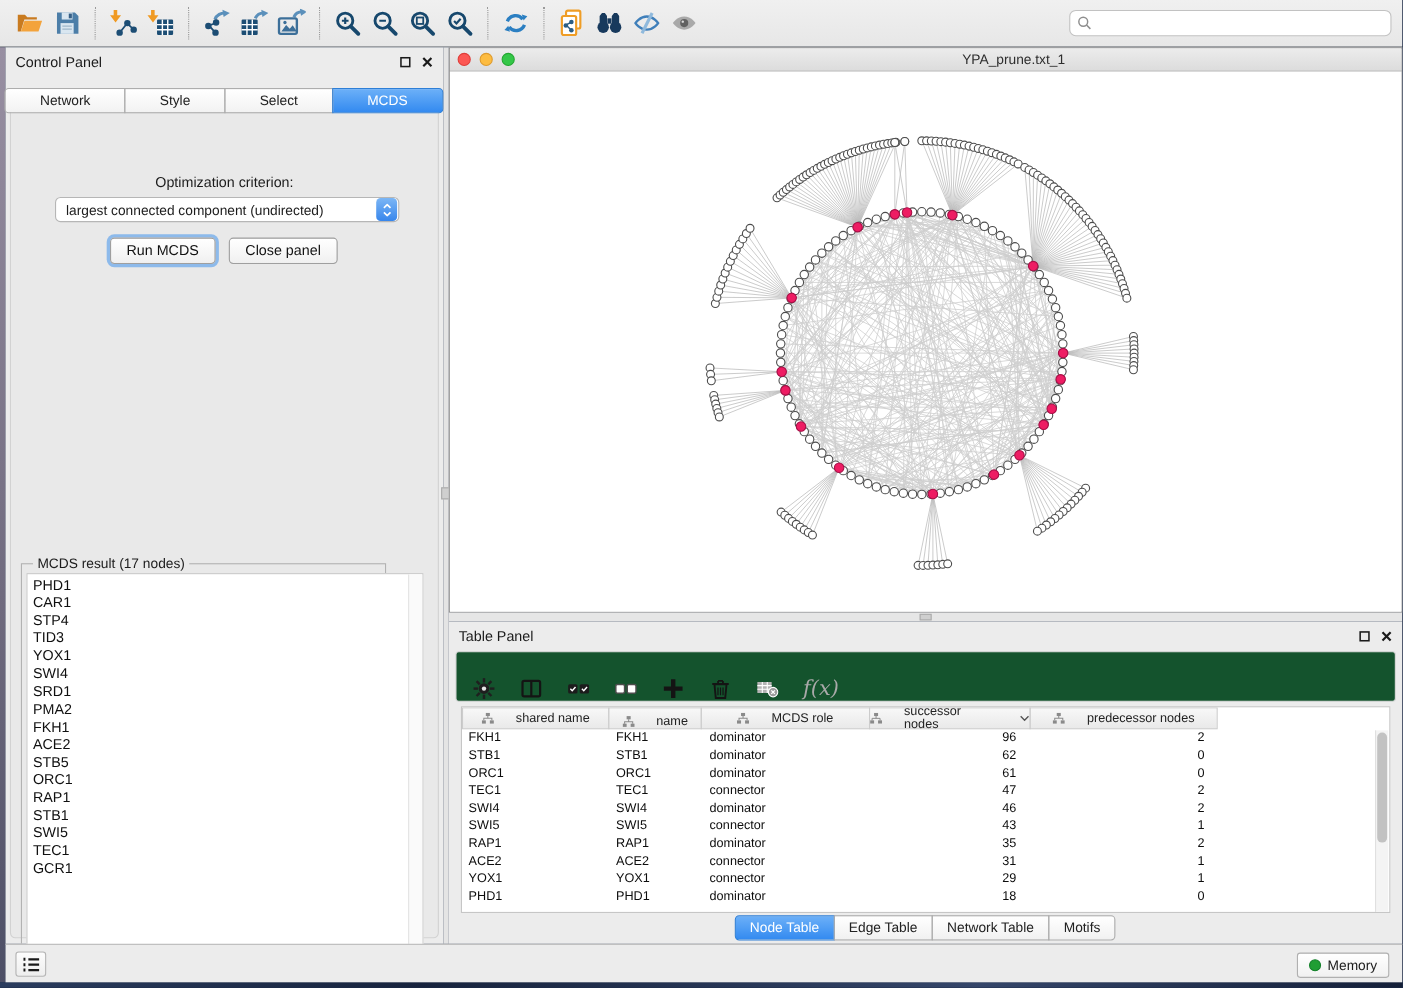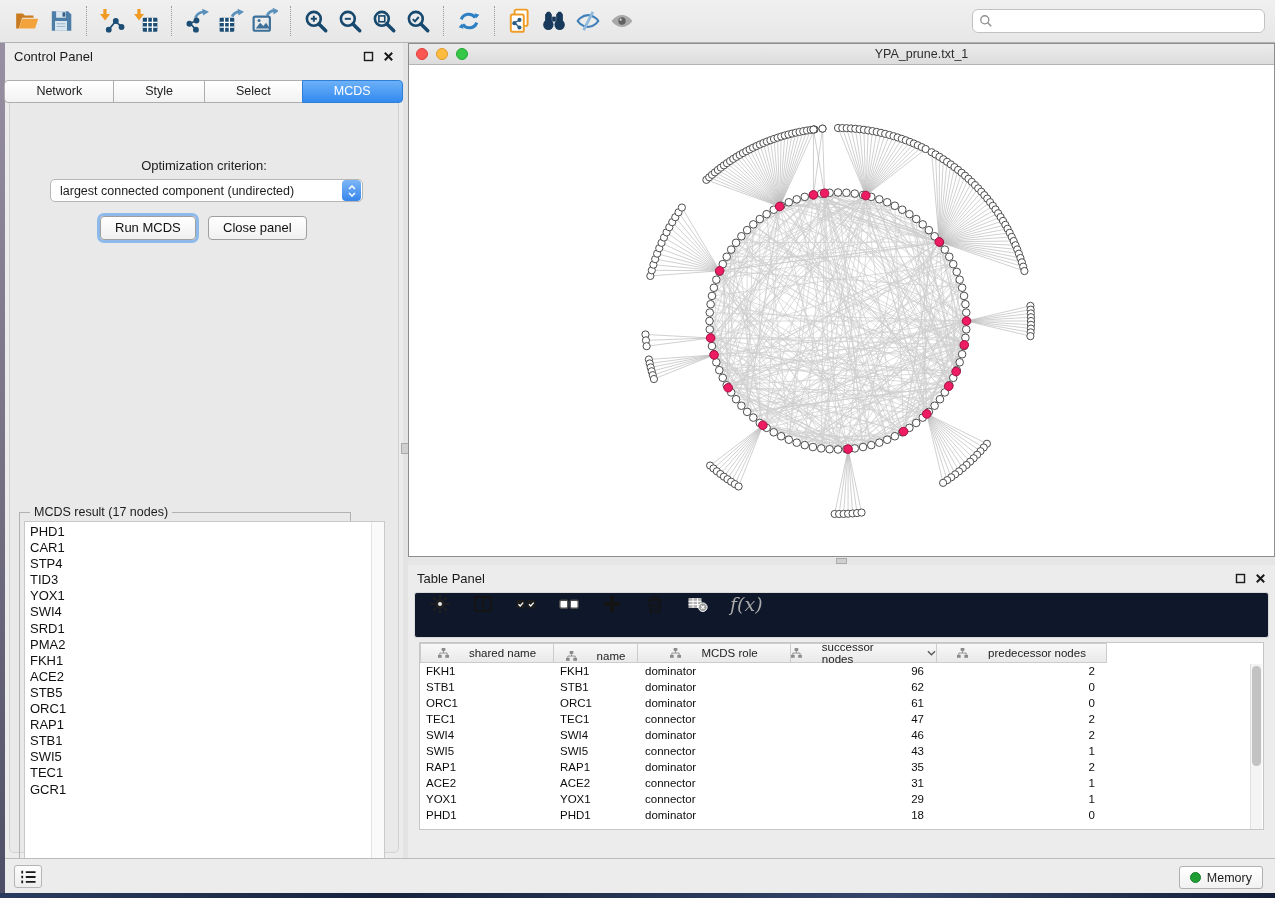--- a/index.html
+++ b/index.html
@@ -68,22 +68,22 @@
   #tl-green { background:#34c748; border:1px solid #24a732; }
   #net-title { position:absolute; left:0; width:100%; text-align:center; font-size:12.5px; color:#2e2e2e;
                padding-left:160px; }
   #net-canvas { display:block; background:#fff; }
 
   #h-divider { left:408px; top:557px; width:867px; height:8px; background:#e6e6e6; }
   #h-handle { position:absolute; left:428px; top:1px; width:11px; height:6px; background:#cfcfcf; border:1px solid #ababab; }
 
   
   #table-panel { left:408px; top:565px; width:867px; height:293px; background:#ececec; }
-  #tp-toolbar { position:absolute; left:6px; top:27px; width:855px; height:46px; background:#0f172a;
-                border:1px solid #dadada; border-radius:3px; display:flex; align-items:flex-start; padding:0 14px; gap:21px; }
+  #tp-toolbar { position:absolute; left:6px; top:27px; width:855px; height:46px; background:#14532d;
+                border:1px solid #dadada; border-radius:3px; display:flex; align-items:flex-end; padding:0 14px; gap:21px; }
   .ticon { width:22px; height:22px; display:flex; align-items:center; justify-content:center; }
   .ticon svg { width:20px; height:20px; }
   #fx-label { font-family:"DejaVu Serif", serif; font-style:italic; font-size:19px; color:#a9a9a9; }
   #table-box { position:absolute; left:11px; top:77px; width:845px; height:188px; background:#fff;
                border:1px solid #c6c6c6; overflow:hidden; }
   #table-header { display:flex; height:20px; }
   .th { border:1px solid #ccc; margin-left:-1px; background:linear-gradient(#f8f8f8,#e9e9e9);
         display:flex; align-items:center; justify-content:center; gap:20px; font-size:11.5px; color:#222; height:20px; }
   .th:first-child { margin-left:0; }
   .treeic { width:11px; height:11px; fill:#8a8a8a; }
@@ -1343,20 +1343,26 @@
           <div class="td" style="width: 85px;">PHD1</div>
           <div class="td" style="width: 154px;">dominator</div>
           <div class="td num" style="width: 147px;">18</div>
           <div class="td num" style="width: 171px;">0</div>
         </div>
       </div>
     <div id="table-scroll">
         <div id="table-thumb"></div>
       </div>
   </div>
+  <div id="table-tabs">
+      <div class="ttab active">Node Table</div>
+      <div class="ttab">Edge Table</div>
+      <div class="ttab">Network Table</div>
+      <div class="ttab">Motifs</div>
+    </div>
 </div>
 
 <div id="status-bar" class="abs">
   <div id="list-btn">
     <svg width="18" height="16" viewBox="0 0 20 18">
         <g stroke="#1a1a1a" stroke-width="2.2">
           <path d="M7.5 3.5h11M7.5 9h11M7.5 14.5h11"></path>
         </g>
         <g stroke="#1a1a1a" stroke-width="3">
           <path d="M2.5 3.5h2M2.5 9h2M2.5 14.5h2"></path>

